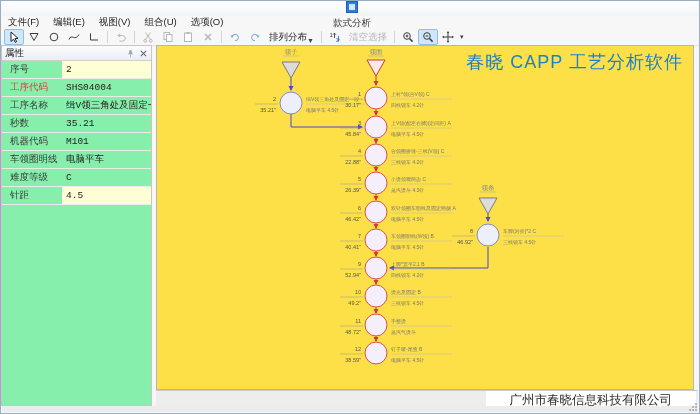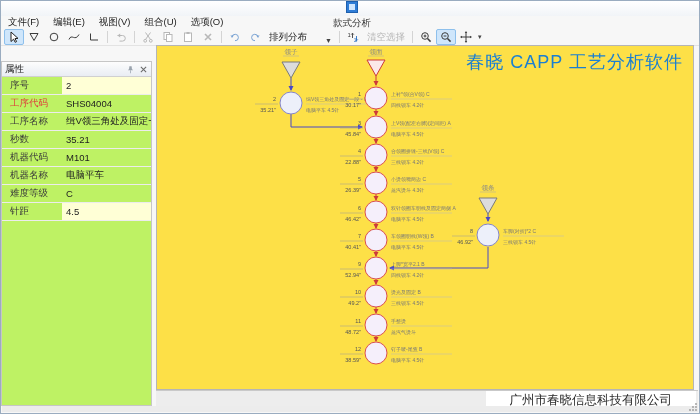--- a/index.html
+++ b/index.html
@@ -10,26 +10,26 @@
   .titleicon{width:10px;height:10px;background:#2e7cd6;border:1px solid #1d5fae;position:relative;flex:none;}
   .titleicon:after{content:"";position:absolute;left:2px;top:2px;right:2px;bottom:2px;background:#cfe6ff;}
   
   .menubar{position:absolute;left:0;top:15px;right:0;height:13px;display:flex;align-items:center;font-size:9.5px;color:#222;}
   .menubar span{padding:0 7px;cursor:default;}
   
   .toolbar{position:absolute;left:0;top:28px;right:0;height:16px;display:flex;align-items:center;padding-left:3px;border-bottom:1px solid #e3e3e3;font-size:9.5px;}
   .tb{width:18px;height:14px;display:flex;align-items:center;justify-content:center;border:1px solid transparent;border-radius:2px;flex:none;}
   .tb.sel{background:#cfe6fb;border-color:#8ec0ec;}
   .tbsep{width:1px;height:12px;background:#d4d4d4;margin:0 3px;flex:none;}
-  .tbtext{padding:0 4px;color:#222;display:flex;align-items:flex-end;gap:18px;white-space:nowrap;}
+  .tbtext{padding:0 4px;color:#222;display:flex;align-items:flex-end;gap:0;white-space:nowrap;}
   .tbtext.dis{color:#b6b6b6;}
   .caret{font-size:7px;color:#444;}
   svg.ic{display:block;}
   
-  .panel{position:absolute;left:0;top:60px;width:151px;bottom:7px;background:#bef264;border:1px solid #c6c6c6;box-sizing:border-box;}
+  .panel{position:absolute;left:0;top:44px;width:151px;bottom:7px;background:#86efac;border:1px solid #c6c6c6;box-sizing:border-box;font-family:Liberation Mono, monospace;}
   .panel-h{height:14px;background:linear-gradient(#fdfdfd,#e9edf3);border-bottom:1px solid #d0d0d0;display:flex;align-items:center;font-size:9.5px;padding:0 3px;color:#222;}
   .panel-h .sp{flex:1;}
   .prow{display:flex;height:17px;align-items:center;border-bottom:1px solid #ececec;font-size:9.5px;}
   .plabel{width:52px;padding-left:8px;color:#3a3a3a;flex:none;white-space:nowrap;}
   .plabel.red{color:#e03a3a;}
   .pvalue{flex:1;color:#222;padding-left:4px;height:100%;display:flex;align-items:center;white-space:nowrap;overflow:hidden;}
   .pvalue.hl{background:#ffffd6;}
   
   .canvas{position:absolute;left:155px;top:44px;width:538px;height:345px;background:#fde047;border:1px solid #b5b5b5;box-sizing:border-box;overflow:hidden;}
   .watermark{position:absolute;top:4px;right:10px;font-size:18px;color:#1a7fd2;letter-spacing:1px;white-space:nowrap;}
@@ -199,21 +199,21 @@
         </div>
         <div class="prow">
           <div class="plabel">秒数</div>
           <div class="pvalue">35.21</div>
         </div>
         <div class="prow">
           <div class="plabel">机器代码</div>
           <div class="pvalue">M101</div>
         </div>
         <div class="prow">
-          <div class="plabel">机器名称</div>
+          <div class="plabel">车领圈明线</div>
           <div class="pvalue">电脑平车</div>
         </div>
         <div class="prow">
           <div class="plabel">难度等级</div>
           <div class="pvalue">C</div>
         </div>
         <div class="prow">
           <div class="plabel">针距</div>
           <div class="pvalue hl">4.5</div>
         </div>

